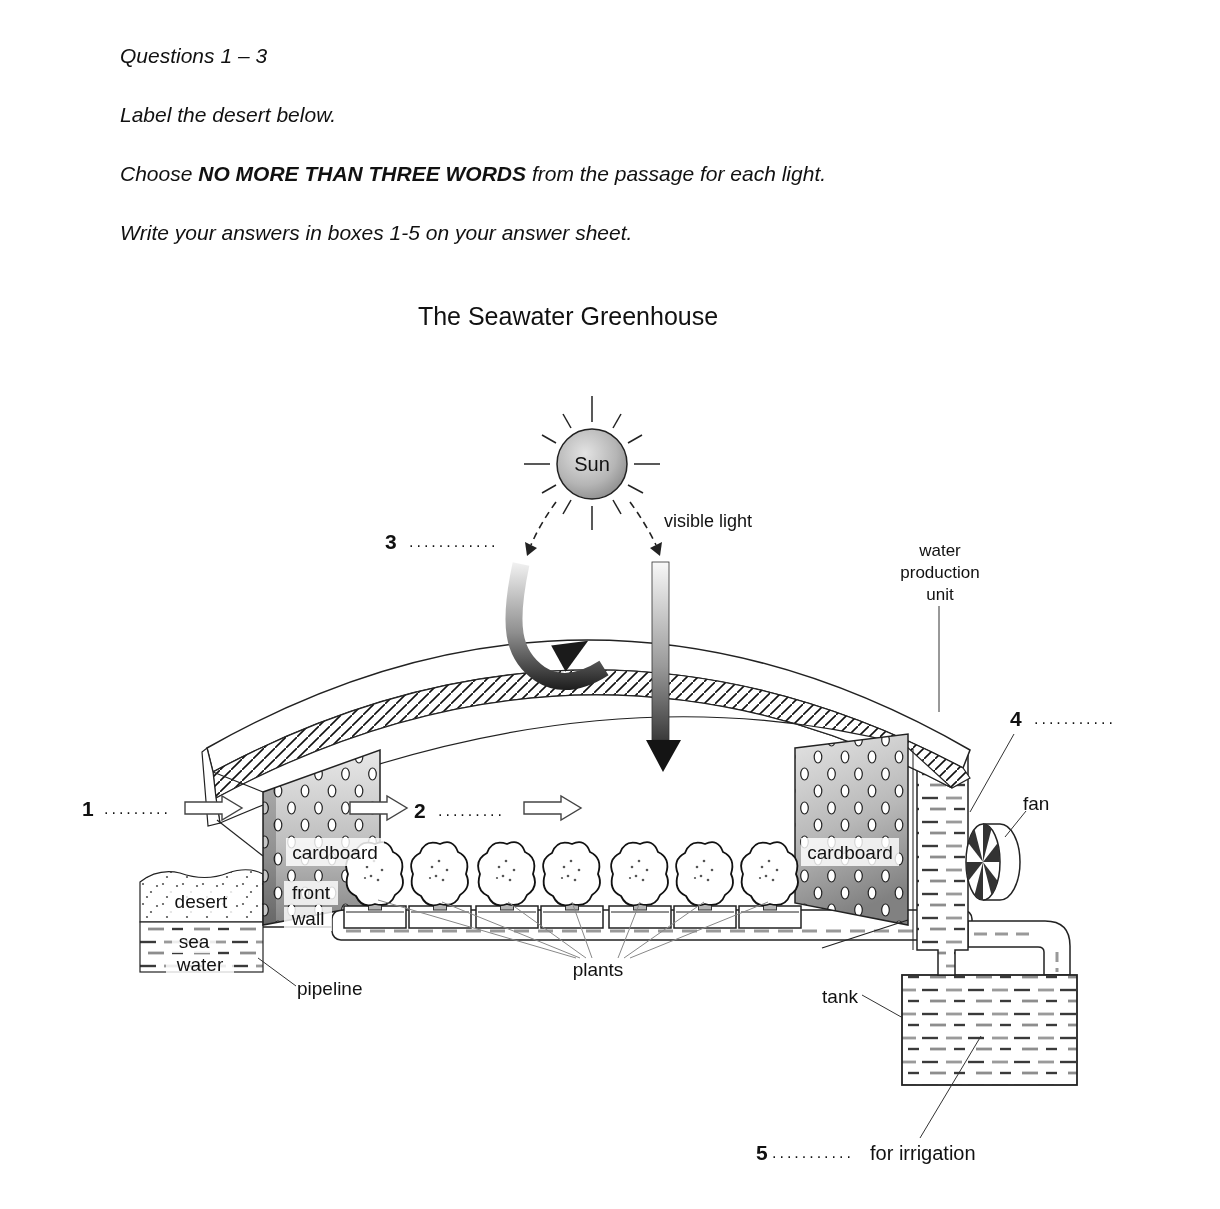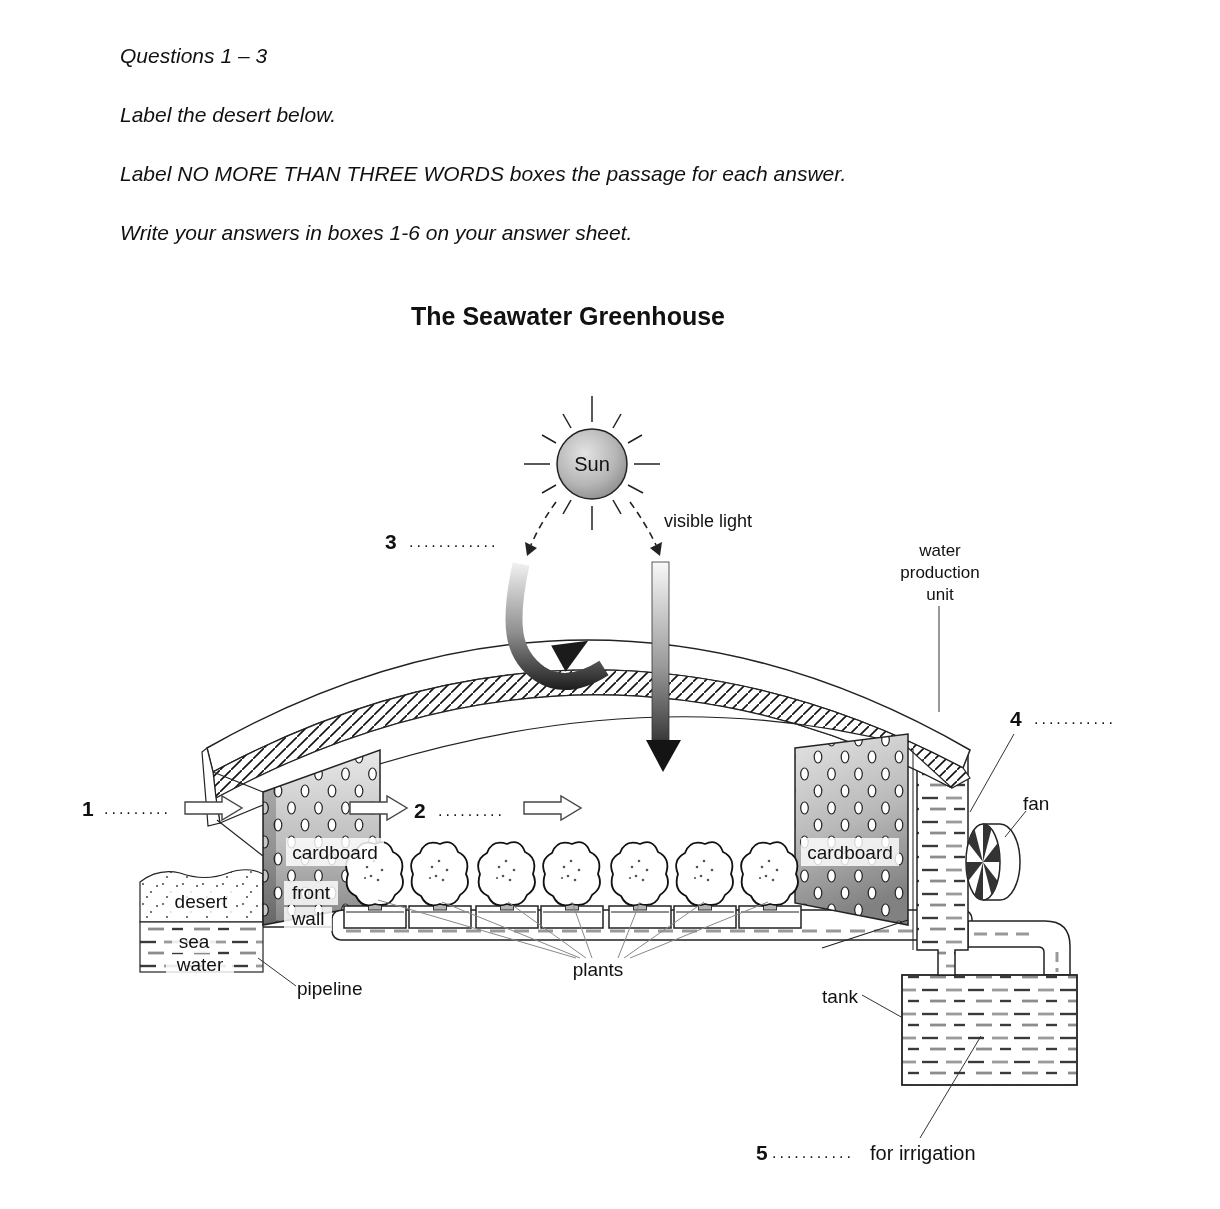--- a/index.html
+++ b/index.html
@@ -1,38 +1,38 @@
 <!DOCTYPE html>
 <html><head>
 <meta charset="utf-8">
 <style>
   html,body{margin:0;padding:0;background:#fff;}
   body{width:1220px;height:1209px;position:relative;font-family:"Liberation Sans",sans-serif;color:#111;}
   .instr{position:absolute;left:120px;font-style:italic;font-size:21px;white-space:nowrap;}
-  .instr b{font-weight:400;text-align:right;}
-  .page-title{position:absolute;left:0;top:302px;width:1136px;text-align:center;font-weight:700;font-size:25px;}
+  .instr b{font-weight:700;text-align:right;}
+  .page-title{position:absolute;left:0;top:302px;width:1136px;text-align:center;font-weight:400;font-size:25px;}
   svg{position:absolute;left:0;top:0;}
   svg text{fill:#111;font-family:"Liberation Sans",sans-serif;}
   .t17{font-size:17px}
   .t18{font-size:18px}
   .t19{font-size:19px}
   .t20{font-size:20px}
   .num{font-size:21px;font-weight:700}
   .dots{font-size:16px;letter-spacing:3px}
   .leader{stroke:#333;stroke-width:1;fill:none}
   .pleader{stroke:#888;stroke-width:1;fill:none}
   .lblbg{fill:#fff;opacity:.82}
 </style>
 </head>
 <body>
 
 <div class="instr" style="top:44px">Questions 1 – 3</div>
 <div class="instr" style="top:103px">Label the desert below.</div>
-<div class="instr" style="top:162px"><span>Label </span><b>NO MORE THAN THREE WORDS</b><span> boxes the passage for each answer.</span></div>
-<div class="instr" style="top:221px">Write your answers in boxes 1-6 on your answer sheet.</div>
+<div class="instr" style="top:162px"><span>Choose </span><b>NO MORE THAN THREE WORDS</b><span> from the passage for each light.</span></div>
+<div class="instr" style="top:221px">Write your answers in boxes 1-5 on your answer sheet.</div>
 <div class="page-title">The Seawater Greenhouse</div>
 
 <svg width="1220" height="1209" viewBox="0 0 1220 1209">
   <defs>
     <radialGradient id="gSun" cx="40%" cy="35%" r="75%">
       <stop offset="0" stop-color="#e3e3e3"></stop>
         <stop offset="0.6" stop-color="#b5b5b5"></stop>
         <stop offset="1" stop-color="#858585"></stop>
     </radialGradient>
     <linearGradient id="gWallL" x1="0" y1="0" x2="0" y2="1">

